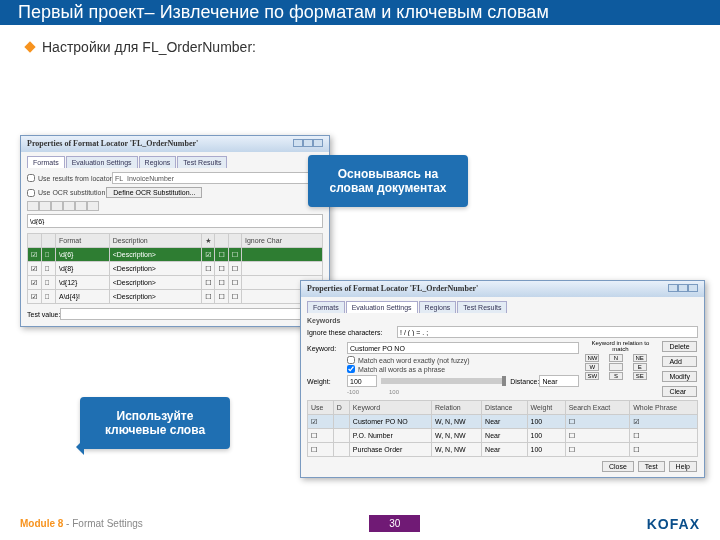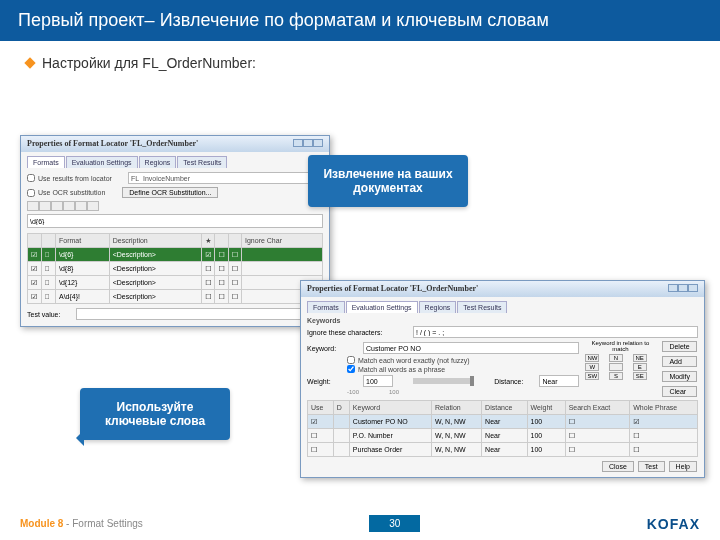--- a/index.html
+++ b/index.html
@@ -1,42 +1,42 @@
 <!DOCTYPE html>
 <html><head>
 <meta charset="utf-8">
 <style>
   * { box-sizing: border-box; margin: 0; padding: 0; }
   body { width: 720px; height: 540px; font-family: Arial, sans-serif; background: #fff; position: relative; overflow: hidden; }
-  .header { background: linear-gradient(#0d5a9e, #0d5a9e); color: #fff; padding: 10px 18px; font-size: 18px; font-weight: 400; }
+  .header { background: linear-gradient(#0d5a9e, #0d5a9e); color: #fff; padding: 2px 18px; font-size: 18px; font-weight: 400; }
   .content { padding: 14px 26px 0 26px; text-align: right; }
   .bullet { display: flex; align-items: center; gap: 8px; font-size: 14px; color: #333; margin-bottom: 10px; }
   .diamond { width: 8px; height: 8px; background: #f7931e; transform: rotate(45deg); }
   .dialog { position: absolute; border: 1px solid #7a9ac0; background: #f0f0f0; box-shadow: 2px 2px 6px rgba(0,0,0,.3); }
   .dialog-title { background: linear-gradient(#e8f0fa, #c3d6ea); font-size: 8px; color: #333; padding: 3px 6px; font-weight: bold; display:flex; justify-content:space-between;font-family:Liberation Serif, serif; }
   .dialog-body { padding: 4px 6px; font-size: 7px; background: #f5f5f5; }
   .tabs { display: flex; gap: 1px; margin-bottom: 4px; }
   .tab { background: #e3ebf4; border: 1px solid #aac; border-bottom: none; padding: 2px 5px; font-size: 7px; color: #335; cursor: pointer; }
   .tab.active { background: #fff; }
   .chk { display: flex; align-items: center; gap: 3px; color: #444; margin: 1px 0; }
   .chk input { width: 8px; height: 8px; }
   .btn { display:inline-block; background: #eee; border: 1px solid #aaa; padding: 1px 6px; font-size: 7px; margin: 1px; cursor:pointer; }
-  .fieldrow { display:flex; align-items:center; gap:16px; margin:2px 0; }
+  .fieldrow { display:flex; align-items:center; gap:0; margin:2px 0; }
   .inp { background:#fff; border:1px solid #bbb; height:12px; font-size:7px; padding:0 2px; flex:1; }
   table.grid { width:100%; border-collapse:collapse; font-size:7px; margin-top:2px; }
   table.grid th, table.grid td { border:1px solid #ccc; padding:1px 3px; text-align:left; height:14px; }
   table.grid th { background:#e9e9e9; font-weight:normal; color:#444; }
   tr.sel td { background:#2e7d32; color:#fff; }
   .callout { position:absolute; background:#1f6fb2; color:#fff; border:2px solid #1f6fb2; border-radius:4px; padding:10px 12px; font-weight:bold; font-size:12px; text-align:center; width:160px; box-shadow:0 2px 4px rgba(0,0,0,.2); }
   .callout::after { content:""; position:absolute; width:0; height:0; }
   .callout.right::after { left:-14px; top:40px; border:8px solid transparent; border-right-color:#1f6fb2; }
   .footer { position:absolute; bottom:8px; left:20px; right:20px; display:flex; align-items:center; justify-content:space-between; font-size:10px; }
   .module { color:#888; }
   .module b { color:#f7931e; font-weight:bold; }
-  .slidenum { background:#0369a1; color:#fff; padding:3px 20px; font-size:10px; }
+  .slidenum { background:#701a75; color:#fff; padding:3px 20px; font-size:10px; }
   .logo { font-weight:bold; color:#0a4e8a; font-size:14px; letter-spacing:1px; }
   .micro-icons { display:flex; gap:0; }
   .micro-icons span { display:inline-block; width:12px; height:10px; border:1px solid #bbb; background:#eee; }
   .dbtns { display:flex; flex-direction:column; gap:2px; }
   .relgrid span { display:inline-block; width:14px; border:1px solid #aaa; text-align:center; font-size:6px; background:#eee; }
   .winbtns span { display:inline-block; width:10px; height:8px; background:#d0e0f0; border:1px solid #7a9ac0; }
 </style>
 </head>
 <body>
 
@@ -253,22 +253,22 @@
     </tbody>
       </table>
     <div style="text-align:right;margin-top:3px;">
       <span class="btn">Close</span>
       <span class="btn">Test</span>
       <span class="btn">Help</span>
     </div>
   </div>
 </div>
 
-<div class="callout" style="left:308px; top:155px;">Извлечение на ваших документах</div>
-<div class="callout right" style="left:80px; top:388px; width:150px;">Используйте ключевые слова</div>
+<div class="callout" style="left:308px; top:155px;">Основываясь на словам документах</div>
+<div class="callout right" style="left:80px; top:397px; width:150px;">Используйте ключевые слова</div>
 
 <div class="footer">
   <span class="module">
     <b>Module 8</b><span> - Format Settings</span>
   </span>
   <span class="slidenum">30</span>
   <span class="logo">KOFAX</span>
 </div>
 
 </body></html>

